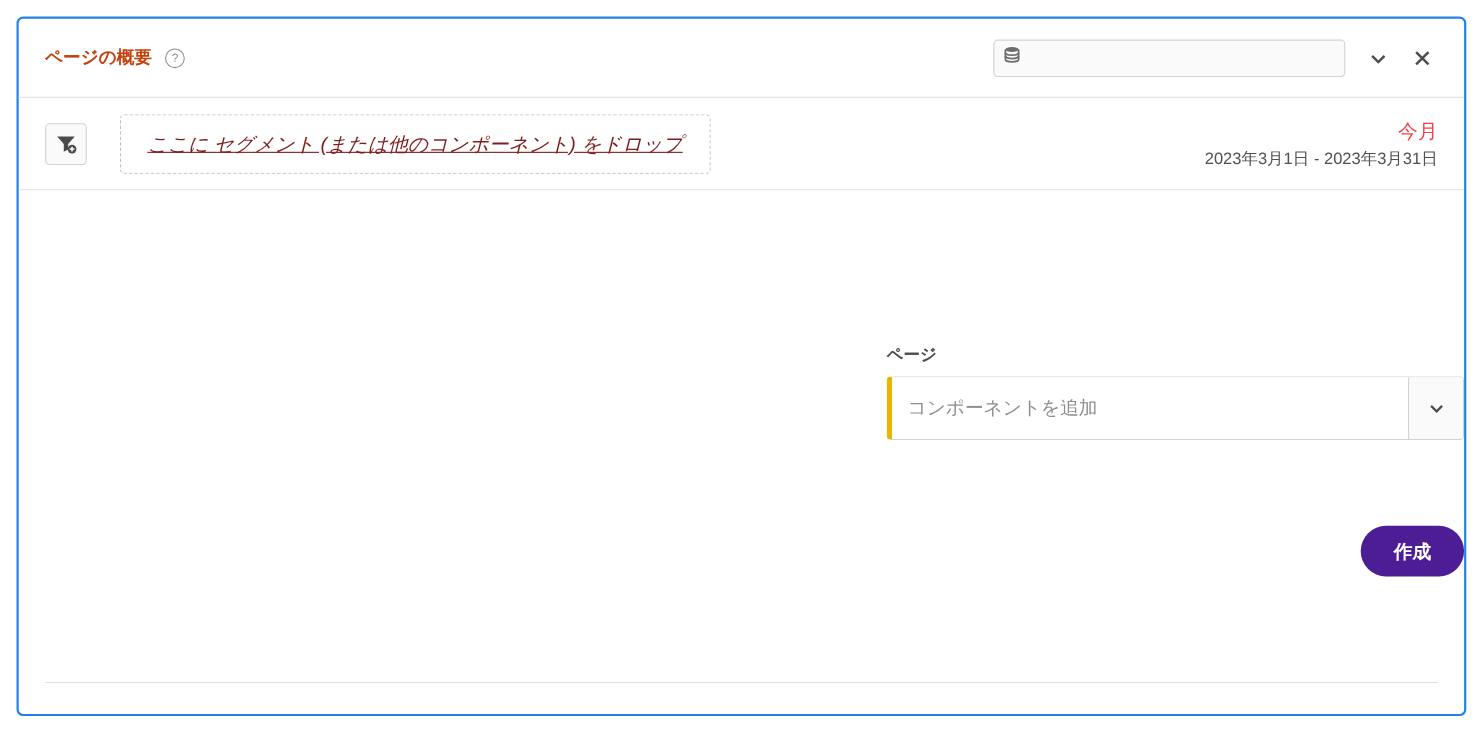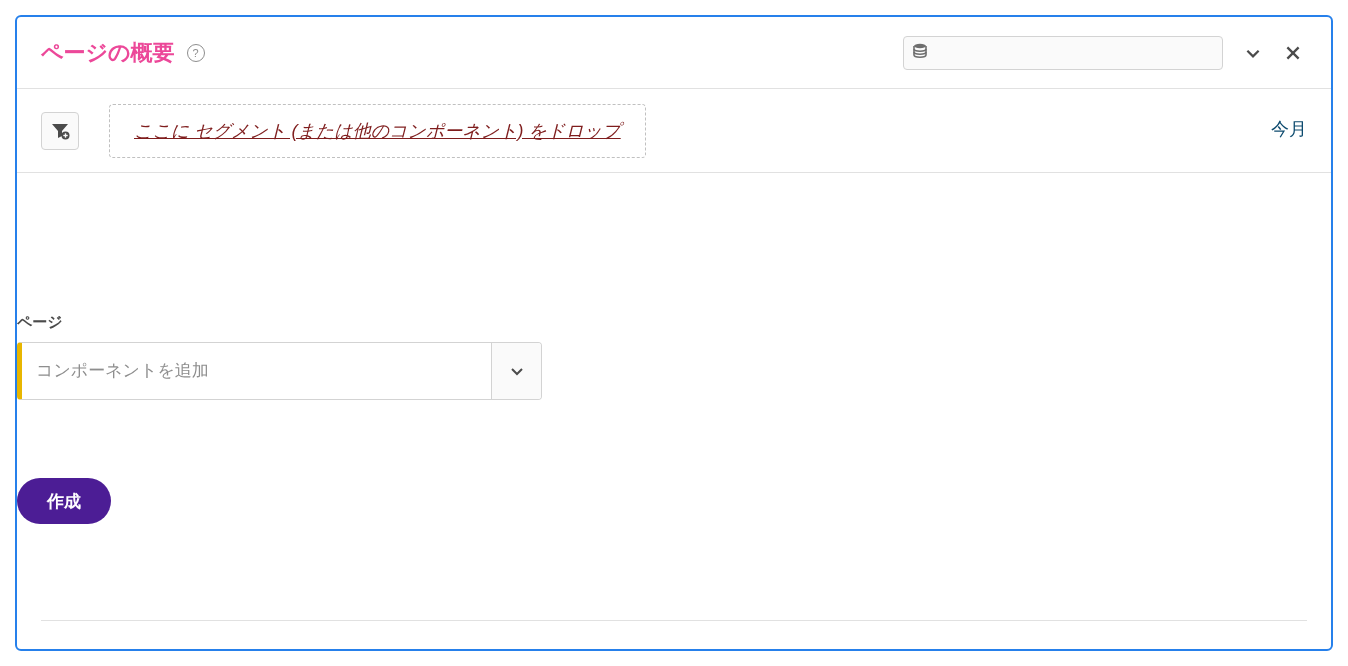--- a/index.html
+++ b/index.html
@@ -21,23 +21,23 @@
     background: #fff;
   }
   .header {
     display: flex;
     align-items: center;
     height: 72px;
     border-bottom: 1px solid #e1e1e1;
     padding: 0 24px;
   }
   .title {
-    font-size: 22px;
+    font-size: 16px;
     font-weight: 700;
-    color: #ec4899;
+    color: #c2410c;
   }
   .help-icon {
     margin-left: 12px;
     width: 18px;
     height: 18px;
     border: 1.5px solid #8e8e8e;
     border-radius: 50%;
     color: #8e8e8e;
     font-size: 11px;
     display: flex;
@@ -110,31 +110,31 @@
     font-size: 18px;
     color: #7f1d1d;
     text-decoration: underline;
   }
   .toolbar-spacer { flex: 1; }
   .date-group {
     text-align: right;
   }
   .date-label {
     font-size: 18px;
-    color: #0c4a6e;
+    color: #ef4444;
     margin-bottom: 4px;
   }
   .date-range {
     font-size: 15px;
     color: #505050;
   }
   .content {
     display: flex;
     flex-direction: column;
-    align-items: flex-start;
+    align-items: flex-end;
     padding-top: 140px;
   }
   .form-row {
     width: 525px;
   }
   .form-label {
     font-size: 15px;
     font-weight: 600;
     color: #4b4b4b;
     margin-bottom: 10px;
@@ -228,20 +228,21 @@
         <path d="M2 3h16l-6 7v5l-4 2v-7L2 3z"></path>
         <circle cx="15.5" cy="14.5" r="4" fill="#4b4b4b"></circle>
         <line x1="15.5" y1="12.3" x2="15.5" y2="16.7" stroke="#fafafa" stroke-width="1.4"></line>
         <line x1="13.3" y1="14.5" x2="17.7" y2="14.5" stroke="#fafafa" stroke-width="1.4"></line>
       </svg>
     </div>
     <div class="drop-zone">ここに セグメント (または他のコンポーネント) をドロップ</div>
     <div class="toolbar-spacer"></div>
     <div class="date-group">
       <div class="date-label">今月</div>
+      <div class="date-range">2023年3月1日 - 2023年3月31日</div>
     </div>
   </div>
 
   <div class="content">
     <div class="form-row">
       <div class="form-label">ページ</div>
       <div class="combo">
         <input class="combo-input" placeholder="コンポーネントを追加" style="">
         <div class="combo-btn">
           <svg viewBox="0 0 16 16" width="16" height="16" fill="none" stroke="currentColor" stroke-width="2">

